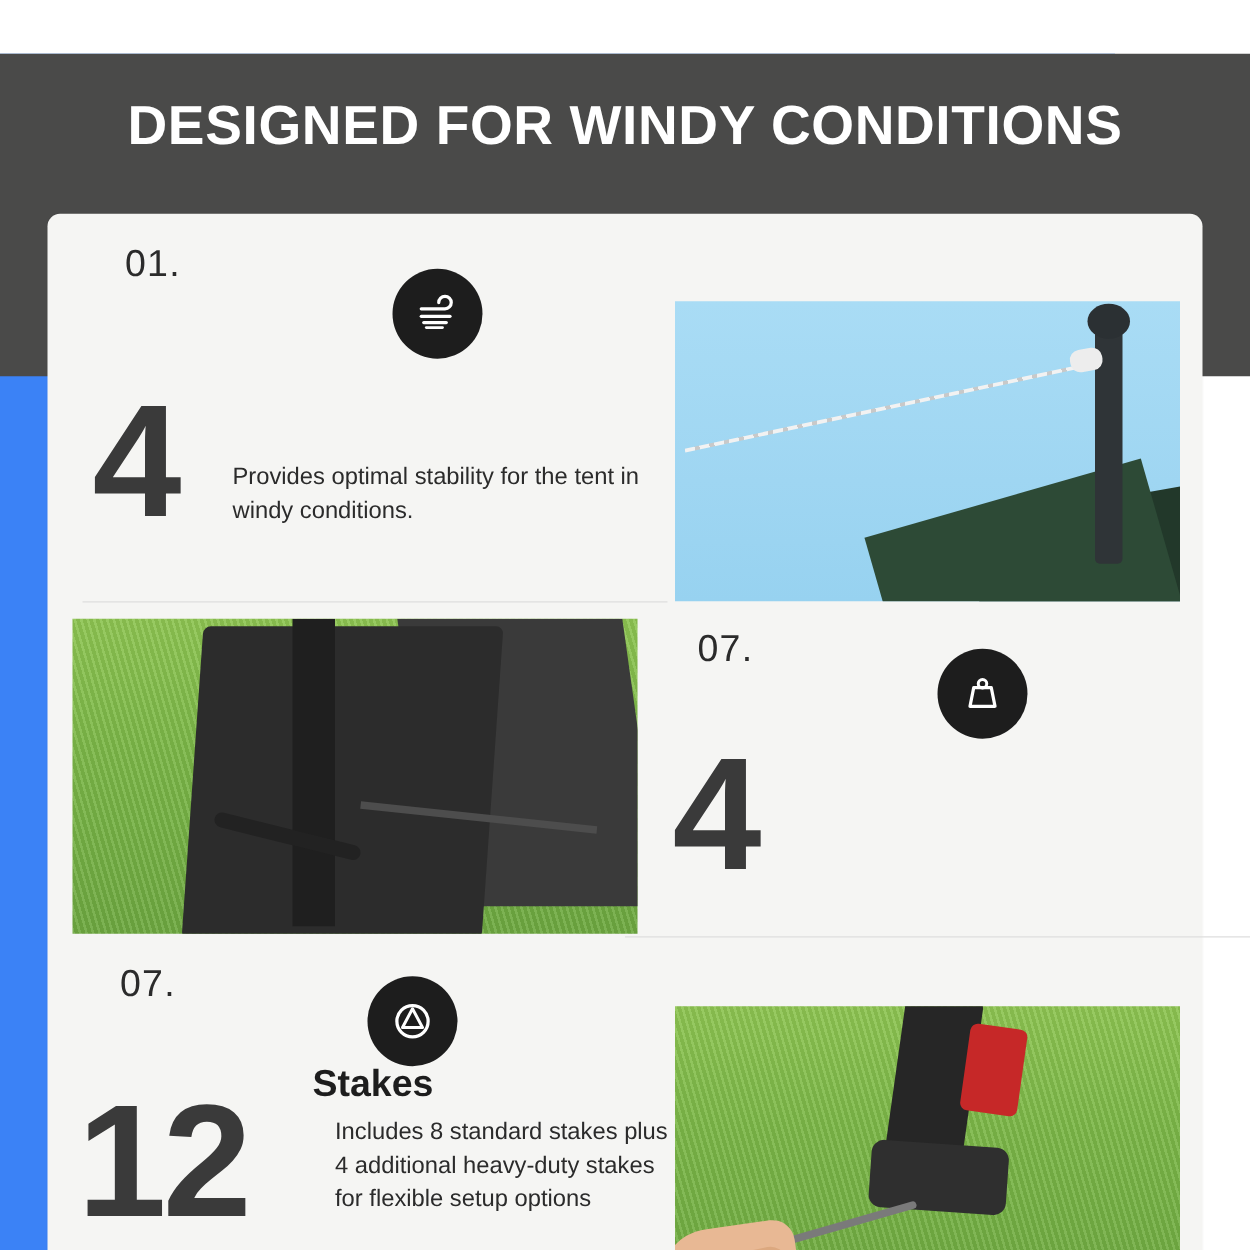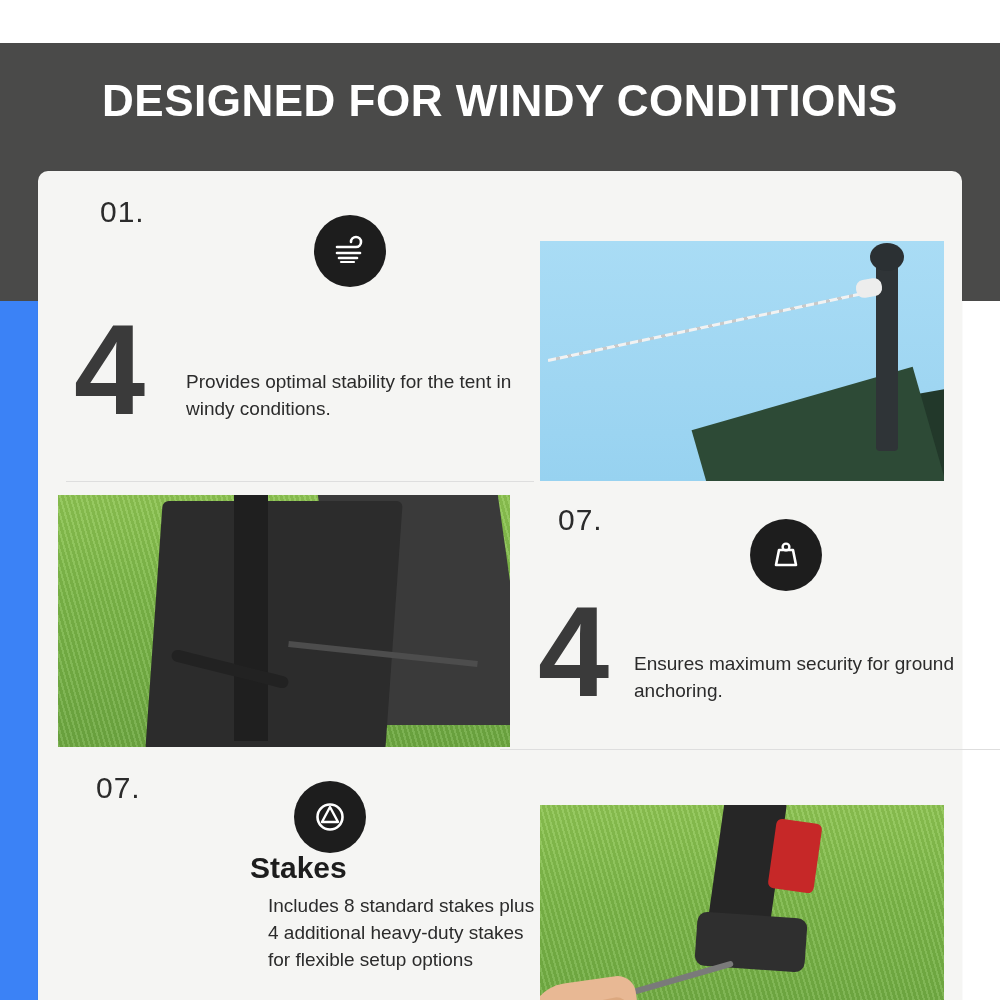--- a/index.html
+++ b/index.html
@@ -327,21 +327,20 @@
   <div class="row-num" style="left:558px; top:460px;">07.</div>
 
   <div class="icon-circle" style="left:750px; top:476px;">
     <svg width="40" height="40" viewBox="0 0 40 40" aria-hidden="true">
       <path d="M13 15 L27 15 L30 30 L10 30 Z" fill="none" stroke="#ffffff" stroke-width="2.6" stroke-linejoin="round"></path>
       <circle cx="20" cy="12" r="3.4" fill="none" stroke="#ffffff" stroke-width="2.4"></circle>
     </svg>
   </div>
 
   <div class="big-num" style="left:538px; top:558px;">4</div>
-  <div class="item-desc" style="left:634px; top:608px; width:330px;">Ensures maximum security for ground anchoring.</div>
 
   <div class="divider" style="left:500px; top:706px; width:500px;"></div>
 
   <div class="row-num" style="left:96px; top:728px;">07.</div>
 
   <div class="icon-circle" style="left:294px; top:738px;">
     <svg width="40" height="40" viewBox="0 0 40 40" aria-hidden="true">
       <circle cx="20" cy="20" r="12.5" fill="none" stroke="#ffffff" stroke-width="2.6"></circle>
       <path d="M20 10 L28 25 L12 25 Z" fill="none" stroke="#ffffff" stroke-width="2.4" stroke-linejoin="round"></path>
     </svg>
@@ -349,16 +348,17 @@
 
   <div class="photo photo-grass" style="left:540px; top:762px; width:404px; height:238px;">
     <div class="stake-tube"></div>
     <div class="stake-red"></div>
     <div class="stake-foot"></div>
     <div class="stake-pin"></div>
     <div class="hand"></div>
     <div class="hand-finger"></div>
   </div>
 
+  <div class="big-num" style="left:62px; top:836px;">12</div>
   <div class="item-title" style="left:250px; top:808px; width:280px;">Stakes</div>
   <div class="item-desc" style="left:268px; top:850px; width:280px;">Includes 8 standard stakes plus 4 additional heavy-duty stakes for flexible setup options</div>
 
 </div>
 
 </body></html>

